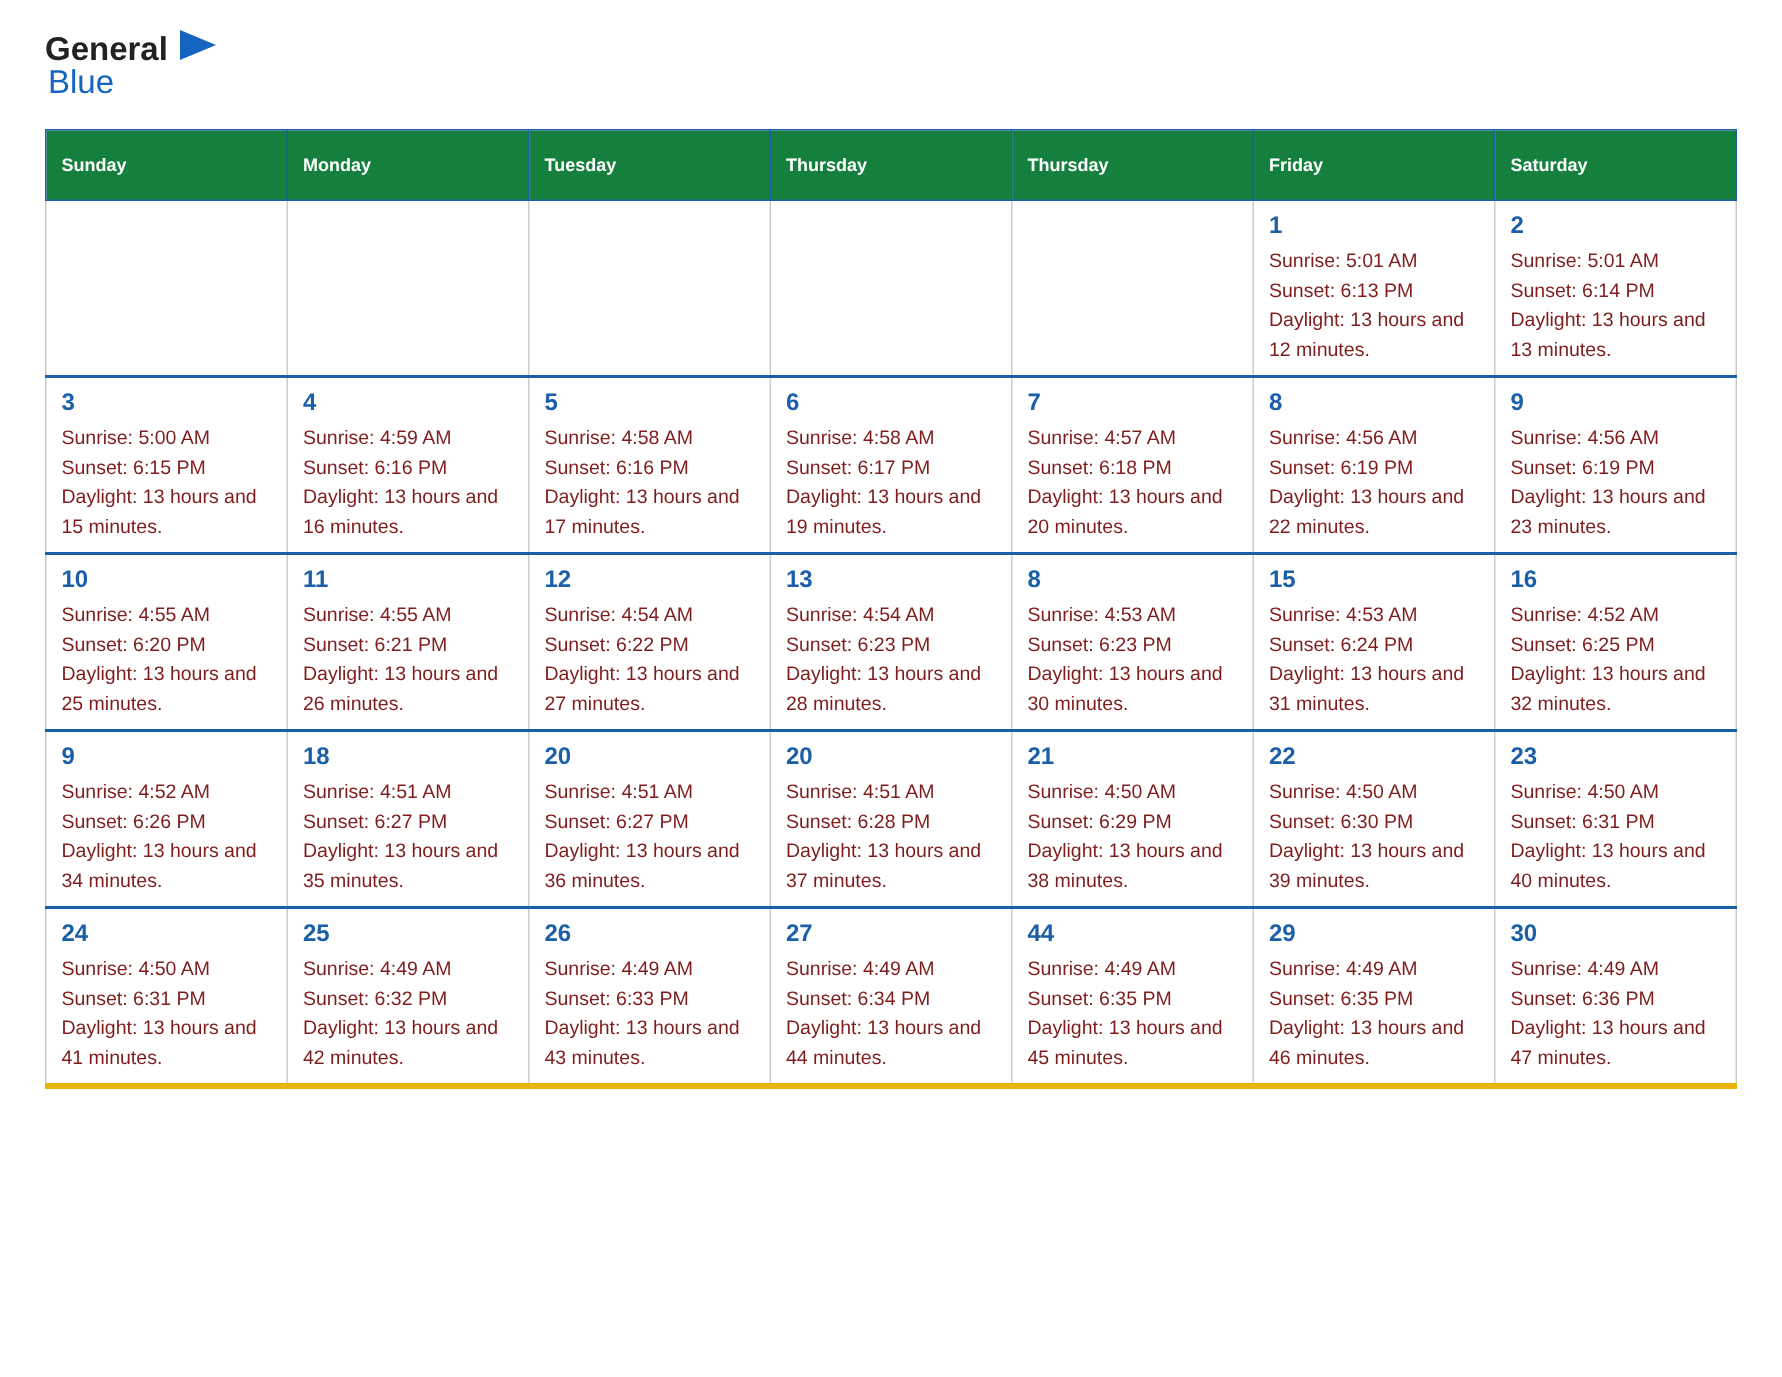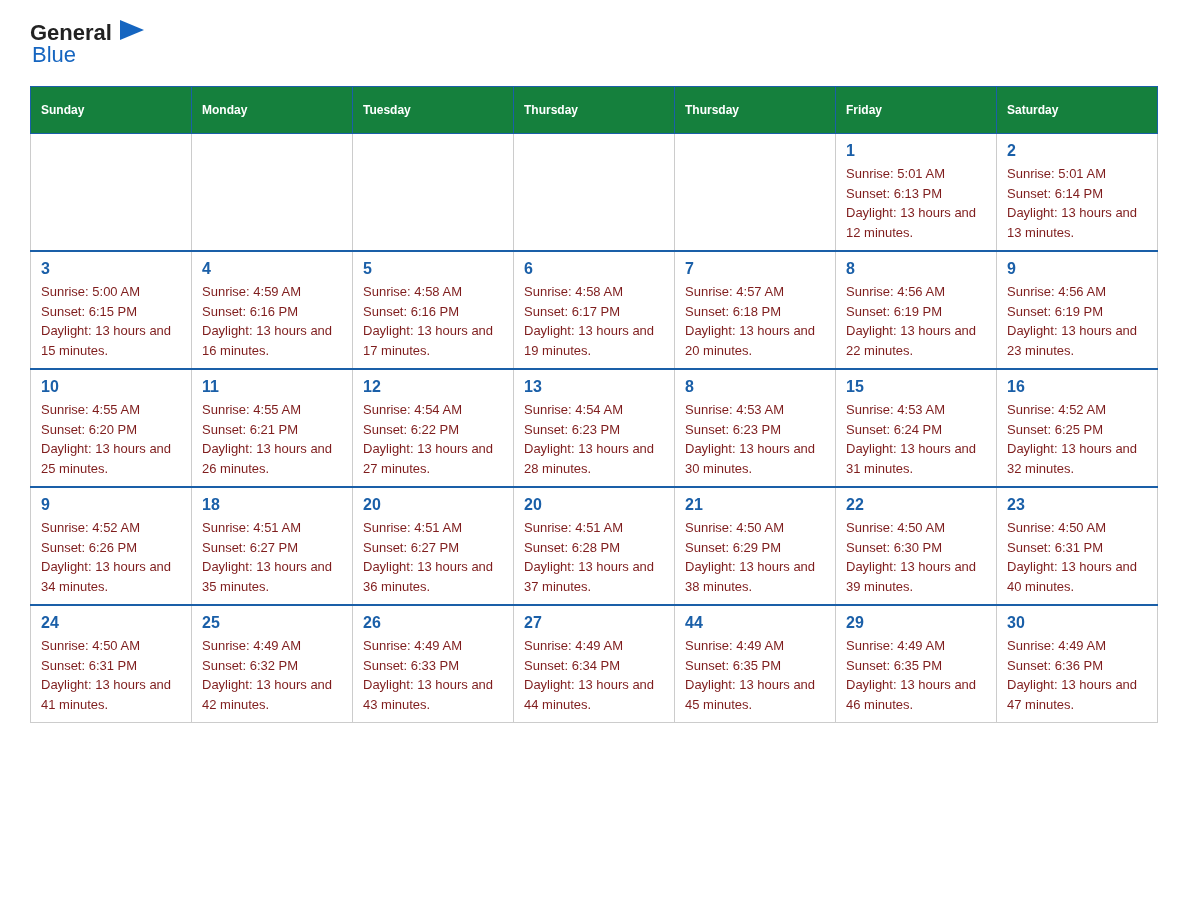--- a/index.html
+++ b/index.html
@@ -88,21 +88,21 @@
     tbody tr td:last-child .day-number {
       color: #1a5fa8;
     }
     .empty-cell {
       background: #fff;
     }
     tbody tr {
       border-bottom: 2px solid #1a5fa8;
     }
     tbody tr:last-child {
-      border-bottom: 1px solid #eab308;
+      border-bottom: 4px solid #eab308;
     }
   </style>
 </head>
 <body>
 
 <div class="header">
   <div class="logo">
     <div class="logo-text">
       <span class="logo-general">General</span>
       <span style="display:inline-block; position:relative; margin-left:4px;">

